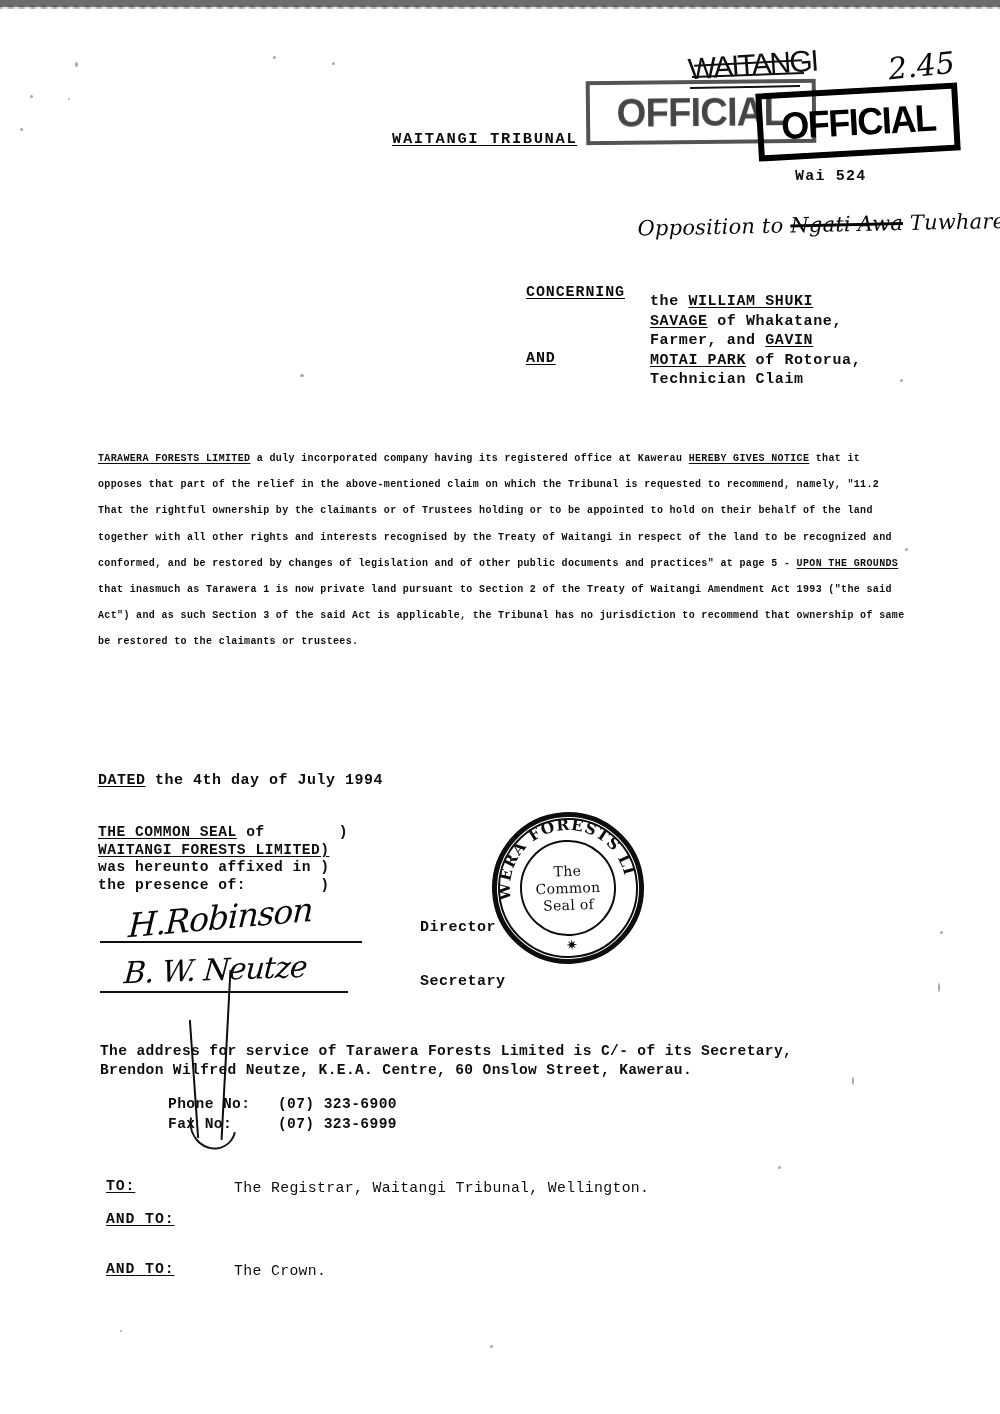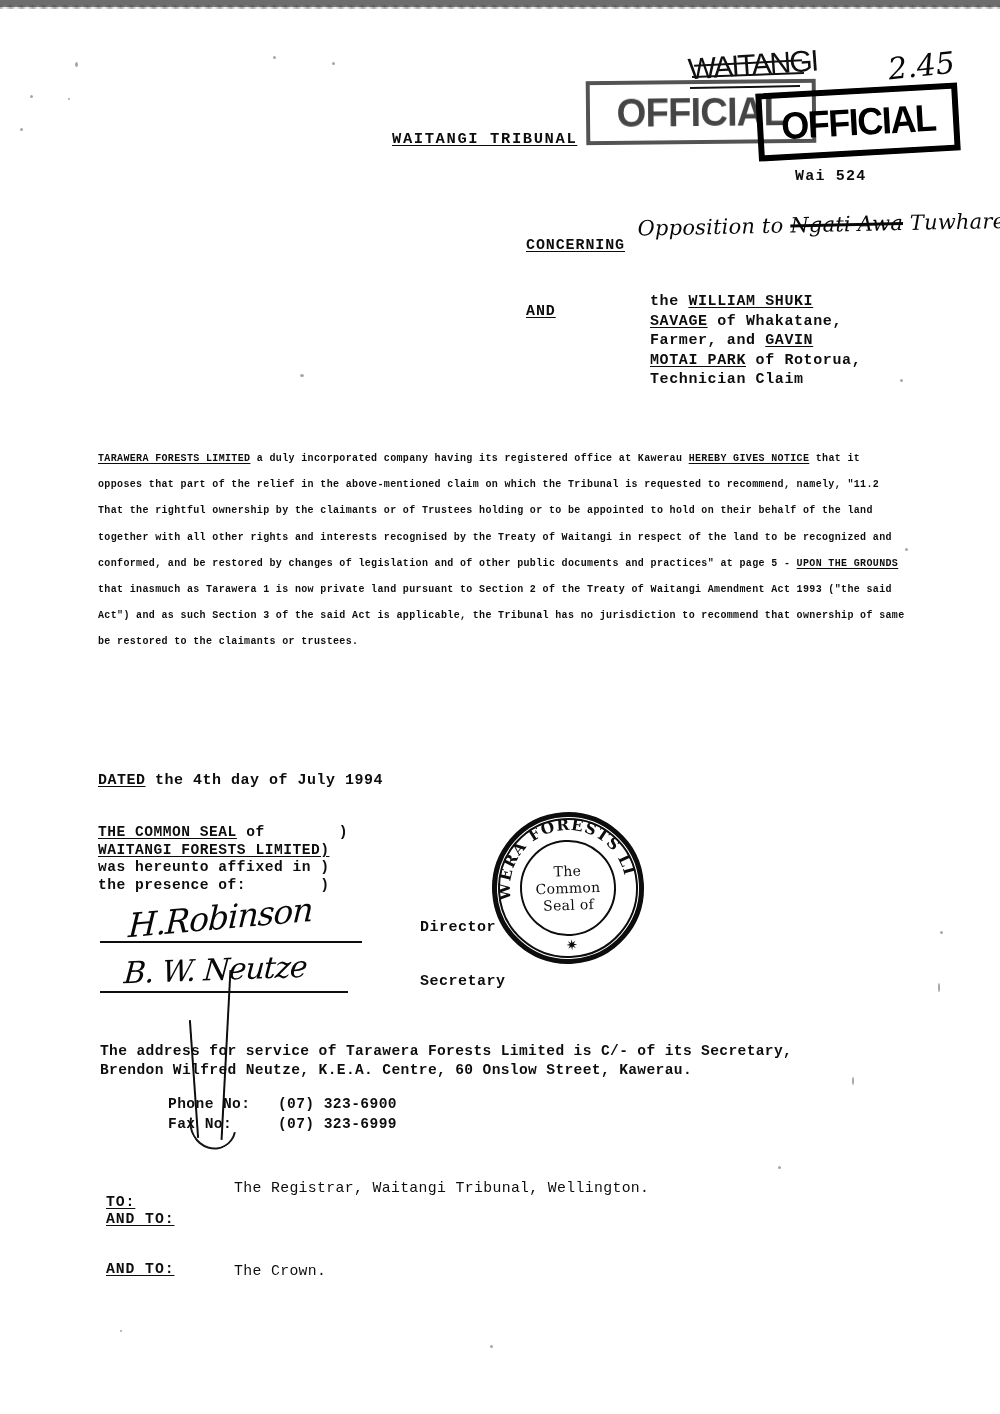--- a/index.html
+++ b/index.html
@@ -57,21 +57,21 @@
   #doc-title {
     left: 392px; top: 132px;
     font-size: 15.5px; font-weight: bold; letter-spacing: 1.6px;
   }
   #wai-number {
     left: 795px; top: 169px;
     font-size: 15px; font-weight: bold; letter-spacing: 1.2px;
   }
 
   .party-label {
-    font-size: 15px; font-weight: bold; letter-spacing: .9px;
+    font-size: 15px; font-weight: bold; letter-spacing: .9px; margin-top: 47px;
   }
   .party-body {
     font-size: 15px; font-weight: bold; letter-spacing: .6px;
     line-height: 19.5px;
   }
 
   #concerning-label { left: 526px; top: 238px; }
   #concerning-body  { left: 650px; top: 237px; }
   #and-label        { left: 526px; top: 304px; }
   #and-body         { left: 650px; top: 292px; }
@@ -121,21 +121,21 @@
     line-height: 19.5px;
   }
 
   .dist-label {
     font-size: 14.8px; font-weight: bold; letter-spacing: .9px;
   }
   .dist-body {
     font-size: 14.8px; font-weight: normal; letter-spacing: .35px;
     line-height: 19.5px;
   }
-  #to-label   { left: 106px; top: 1179px; margin-top: 16px; }
+  #to-label   { left: 106px; top: 1179px; }
   #to-body    { left: 234px; top: 1179px; }
   #and-to-1-label { left: 106px; top: 1212px; }
   #and-to-1-body  { left: 230px; top: 1211px; }
   #and-to-2-label { left: 106px; top: 1262px; }
   #and-to-2-body  { left: 234px; top: 1262px; }
 
   
   .stamp {
     position: absolute;
     display: flex;

